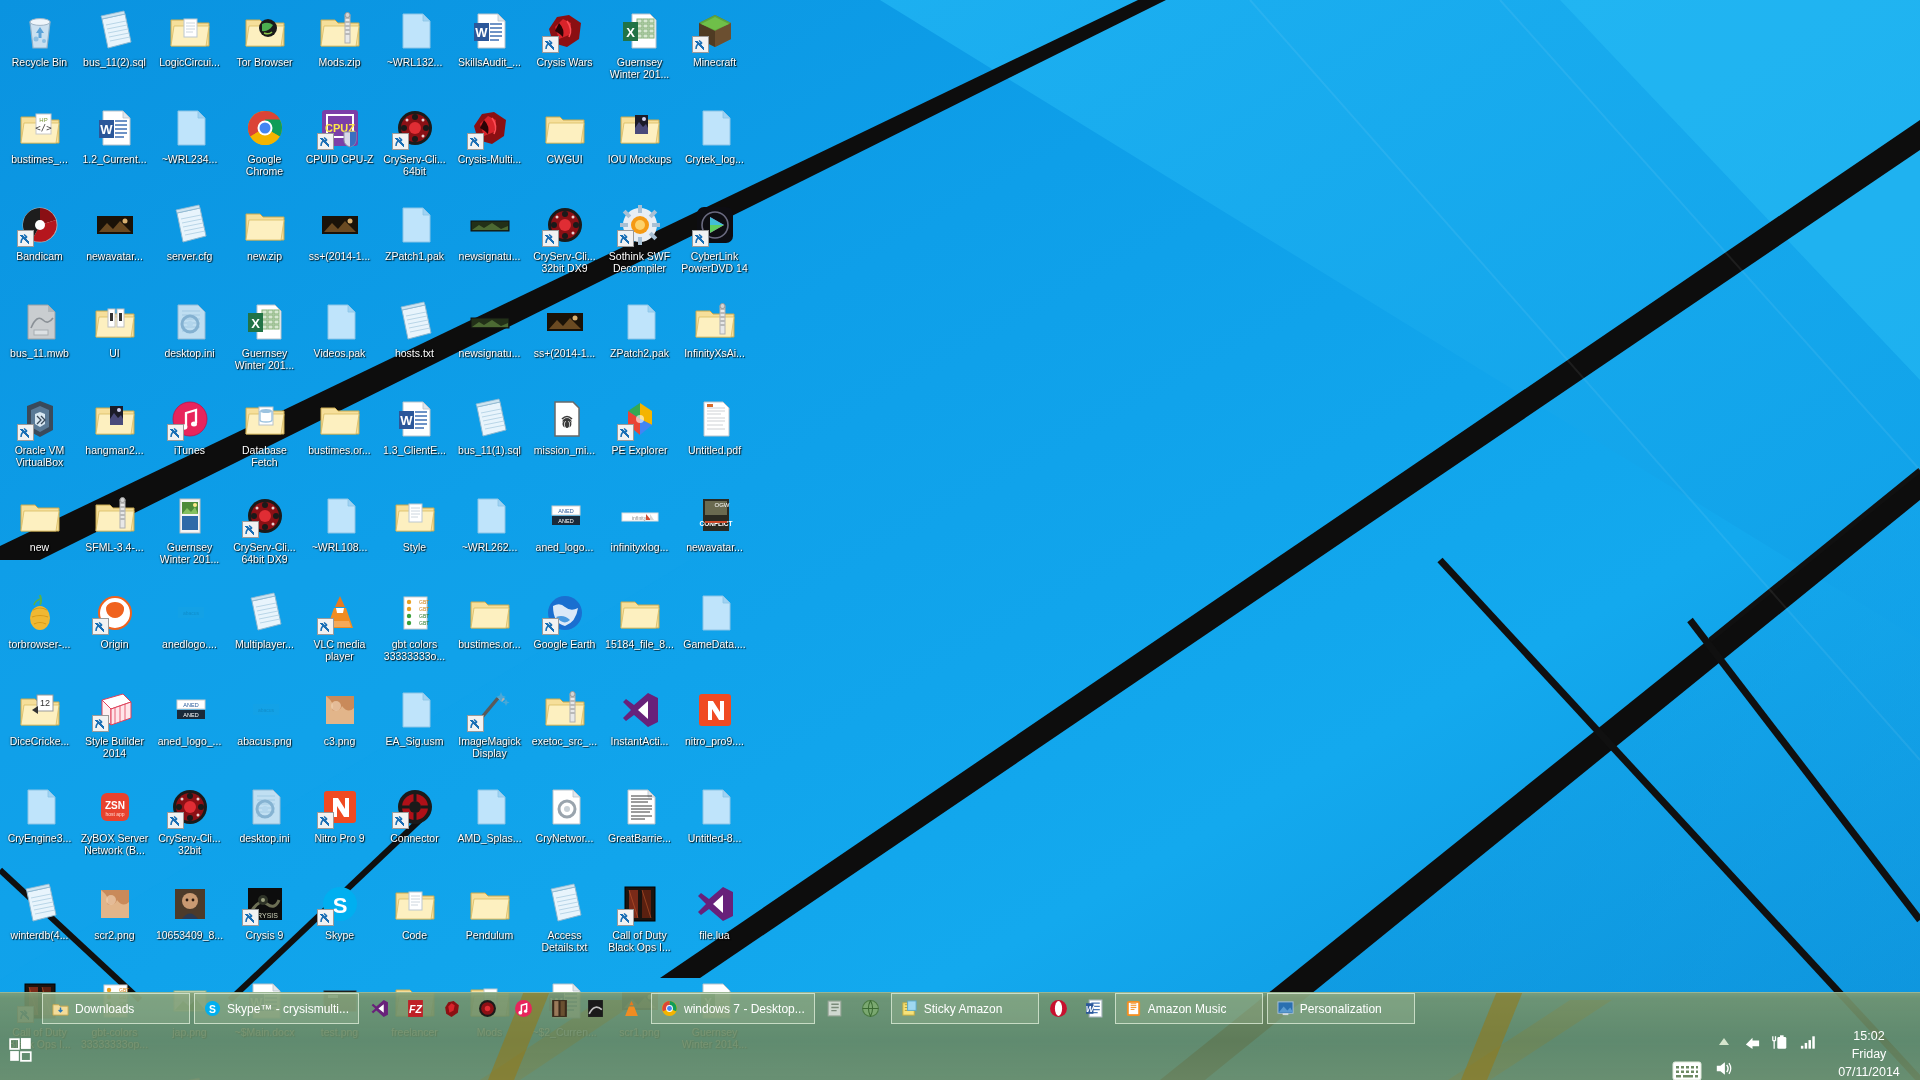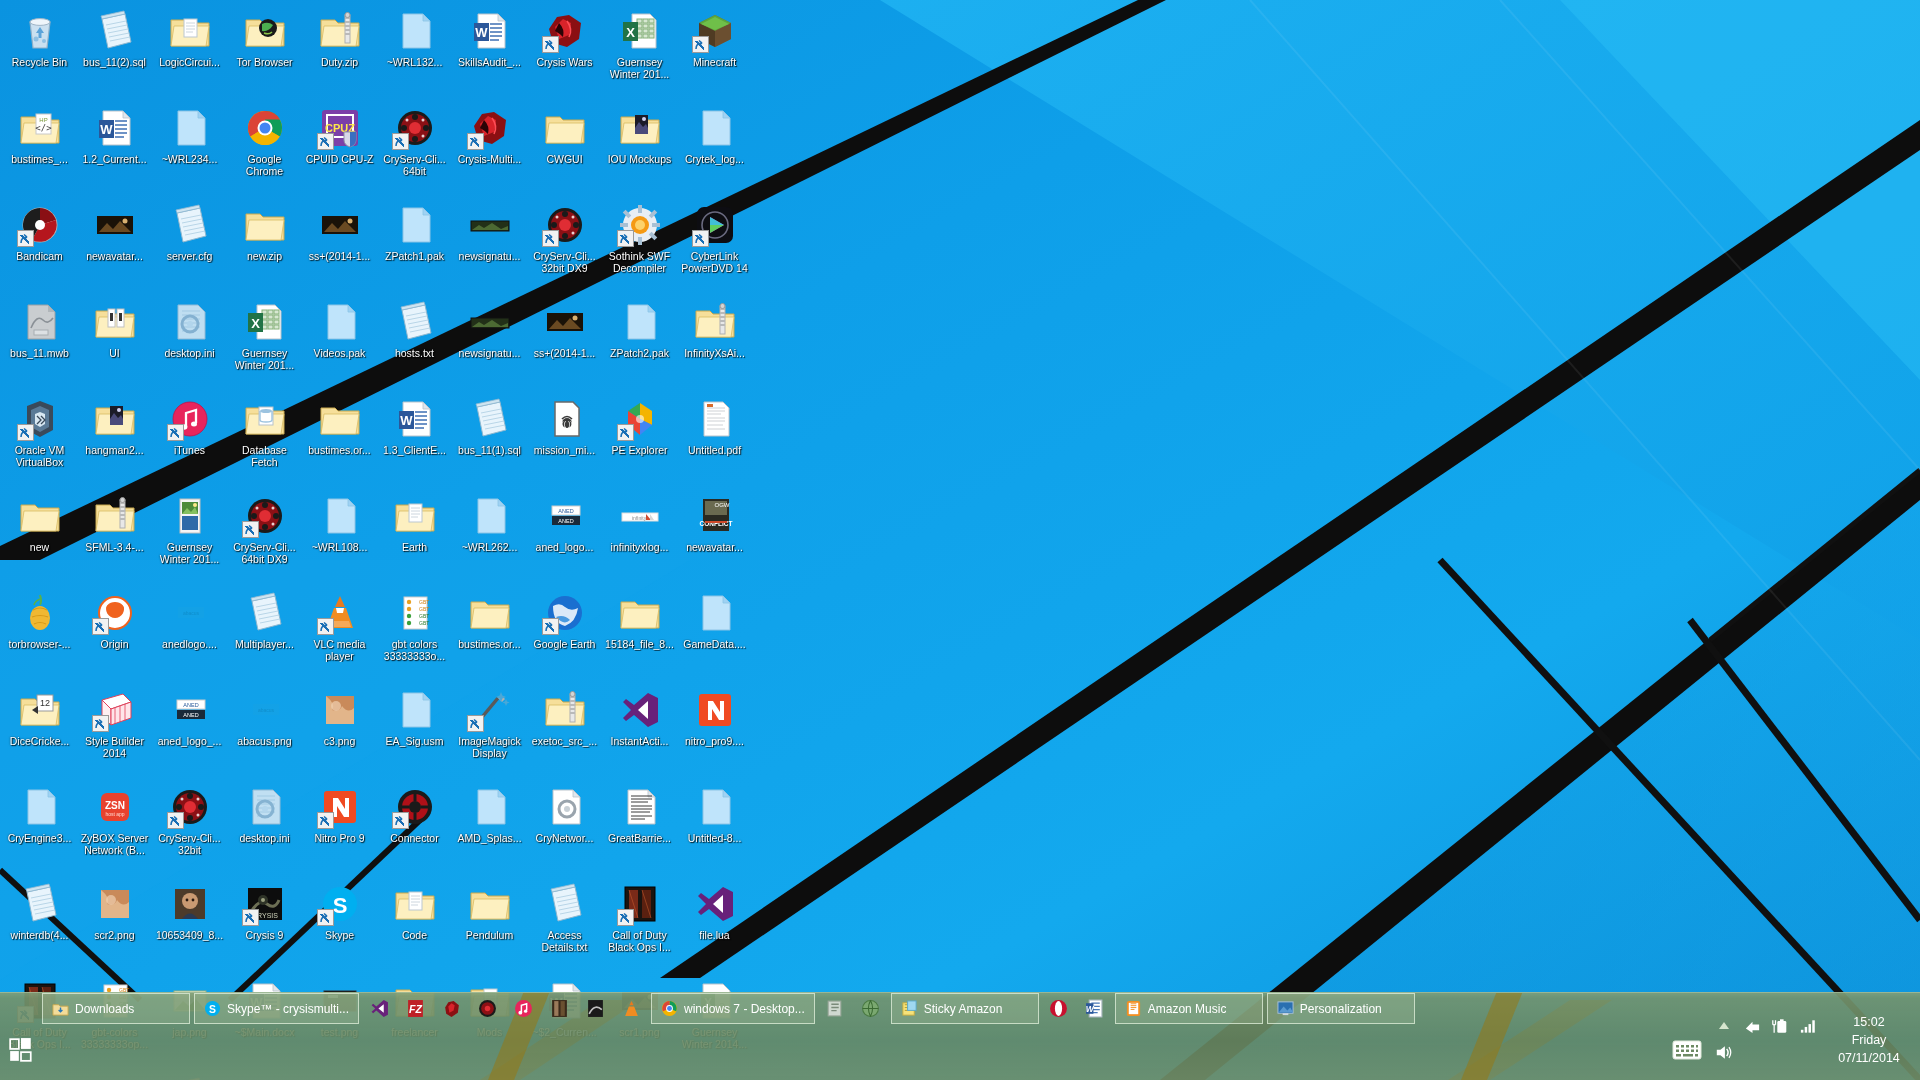--- a/index.html
+++ b/index.html
@@ -116,21 +116,21 @@
   .tb-btn .tb-lbl { overflow:hidden; text-overflow:ellipsis; }
   .tb-icononly {
     width:30px; height:31px; margin:0 3px;
     display:flex; align-items:center; justify-content:center;font-style:italic;
   }
   .tb-icononly svg { width:19px; height:19px; display:block; }
 
   
   #tray {
     position:absolute; right:4px; top:0; height:88px;
-    display:flex; align-items:center; gap:0px; z-index:3;
+    display:flex; align-items:flex-end; gap:0px; z-index:3;
   }
   #tray-icons {
     display:flex; flex-wrap:wrap; align-content:flex-start;
     width:112px; padding-top:4px; gap:0;
   }
   #tray-icons .tri {
     width:28px; height:26px; display:flex; align-items:center; justify-content:center;
   }
   #tray-icons .tri svg { display:block; }
   #clock {
@@ -276,21 +276,21 @@
           <g fill="#b9b9b9">
             <rect x="27" y="8" width="5" height="2"></rect>
             <rect x="27" y="12" width="5" height="2"></rect>
             <rect x="27" y="16" width="5" height="2"></rect>
             <rect x="27" y="20" width="5" height="2"></rect>
             <rect x="27" y="24" width="5" height="2"></rect>
           </g>
           <circle cx="29.5" cy="6" r="2.5" fill="#d4d4d4" stroke="#999"></circle>
         </svg>
       </div>
-      <div class="lbl">Duty.zip</div>
+      <div class="lbl">Mods.zip</div>
     </div>
     <div class="icon" title="~WRL132...">
       <div class="glyph">
         <svg viewBox="0 0 44 44" width="44" height="44">
           <path d="M10 5 L30 5 L37 12 L37 39 L10 39 Z" fill="#bfe4fb" stroke="#8cc4e6" stroke-width="1"></path>
           <path d="M30 5 L37 12 L30 12 Z" fill="#9fd2f3" stroke="#8cc4e6" stroke-width="0.8"></path>
         </svg>
       </div>
       <div class="lbl">~WRL132...</div>
     </div>
@@ -1030,21 +1030,21 @@
           <path d="M6 17 L41 17 L38 37 L3 37 Z" fill="#fdf0c0" stroke="#d8bb63" stroke-width="0.8"></path>
           <rect x="16" y="10" width="13" height="18" fill="#ffffff" stroke="#bcc7d0"></rect>
           <g stroke="#cdd6de">
             <line x1="18" y1="14" x2="27" y2="14"></line>
             <line x1="18" y1="17" x2="27" y2="17"></line>
             <line x1="18" y1="20" x2="27" y2="20"></line>
             <line x1="18" y1="23" x2="25" y2="23"></line>
           </g>
         </svg>
       </div>
-      <div class="lbl">Earth</div>
+      <div class="lbl">Style</div>
     </div>
     <div class="icon" title="~WRL262...">
       <div class="glyph">
         <svg viewBox="0 0 44 44" width="44" height="44">
           <path d="M10 5 L30 5 L37 12 L37 39 L10 39 Z" fill="#bfe4fb" stroke="#8cc4e6" stroke-width="1"></path>
           <path d="M30 5 L37 12 L30 12 Z" fill="#9fd2f3" stroke="#8cc4e6" stroke-width="0.8"></path>
         </svg>
       </div>
       <div class="lbl">~WRL262...</div>
     </div>

